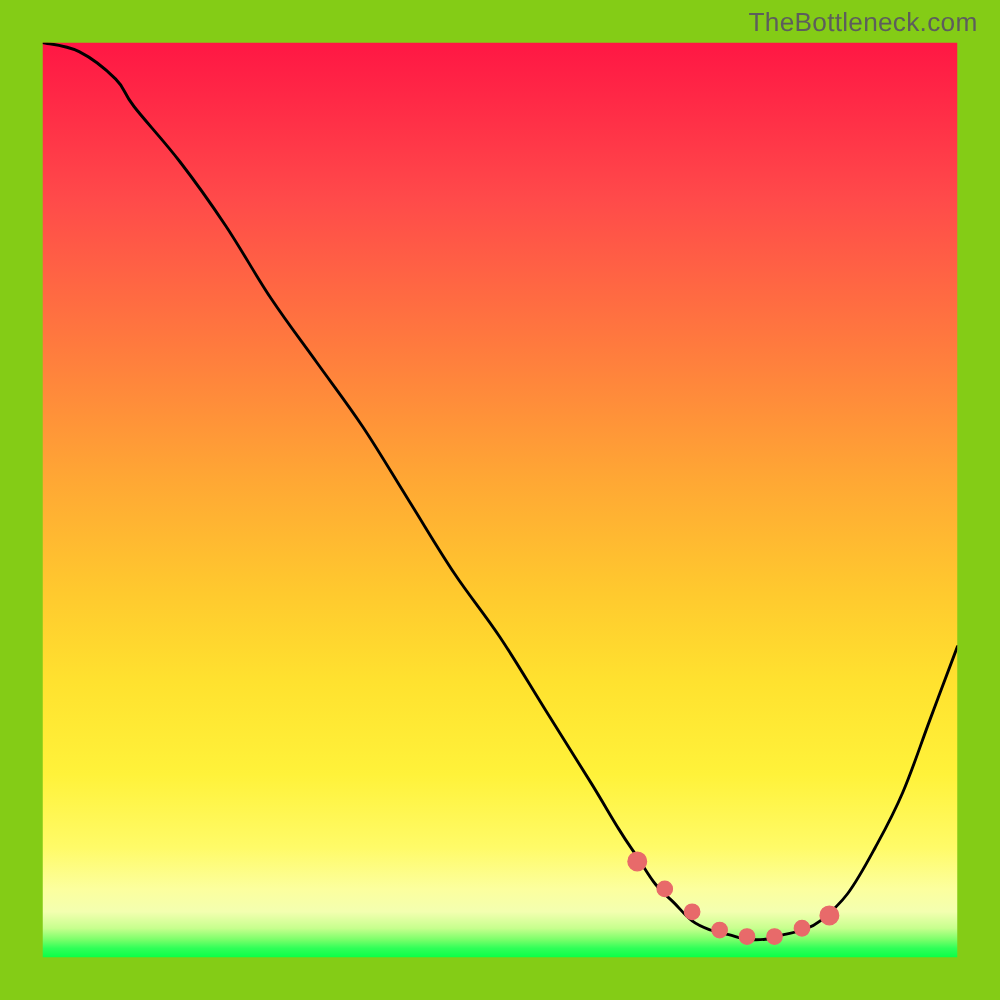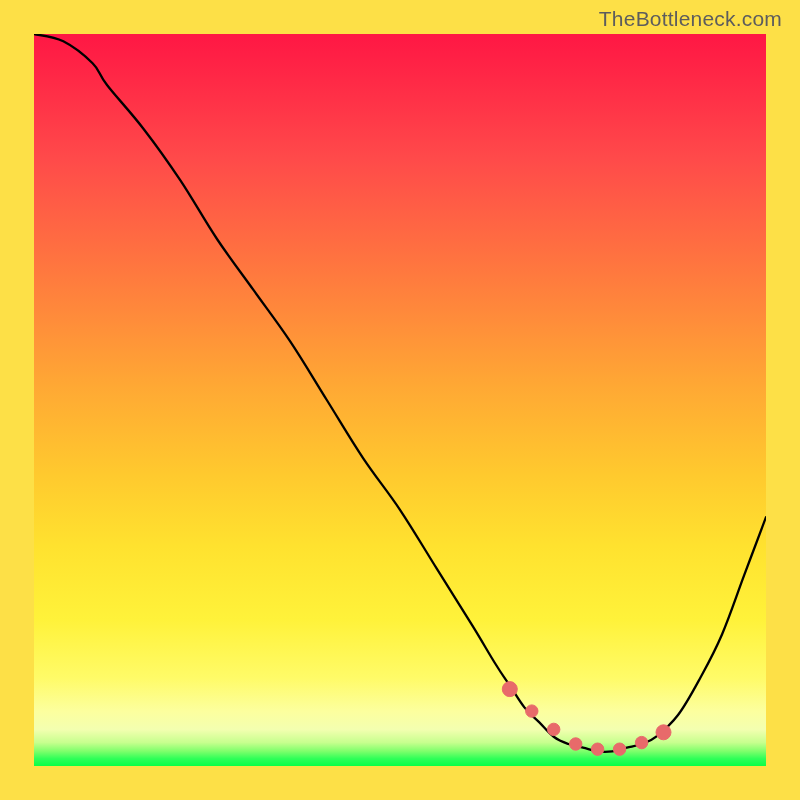--- a/index.html
+++ b/index.html
@@ -10,21 +10,21 @@
     background: #000;
     overflow: hidden;
     font-family: Arial, Helvetica, sans-serif;
   }
   .frame {
     position: absolute;
     top: 0;
     left: 0;
     width: 800px;
     height: 800px;
-    background: #fde047;
+    background: #84cc16;
   }
   .plot {
     position: absolute;
     top: 34px;
     left: 34px;
     width: 732px;
     height: 732px;
     overflow: hidden;
   }
   .gradient {

